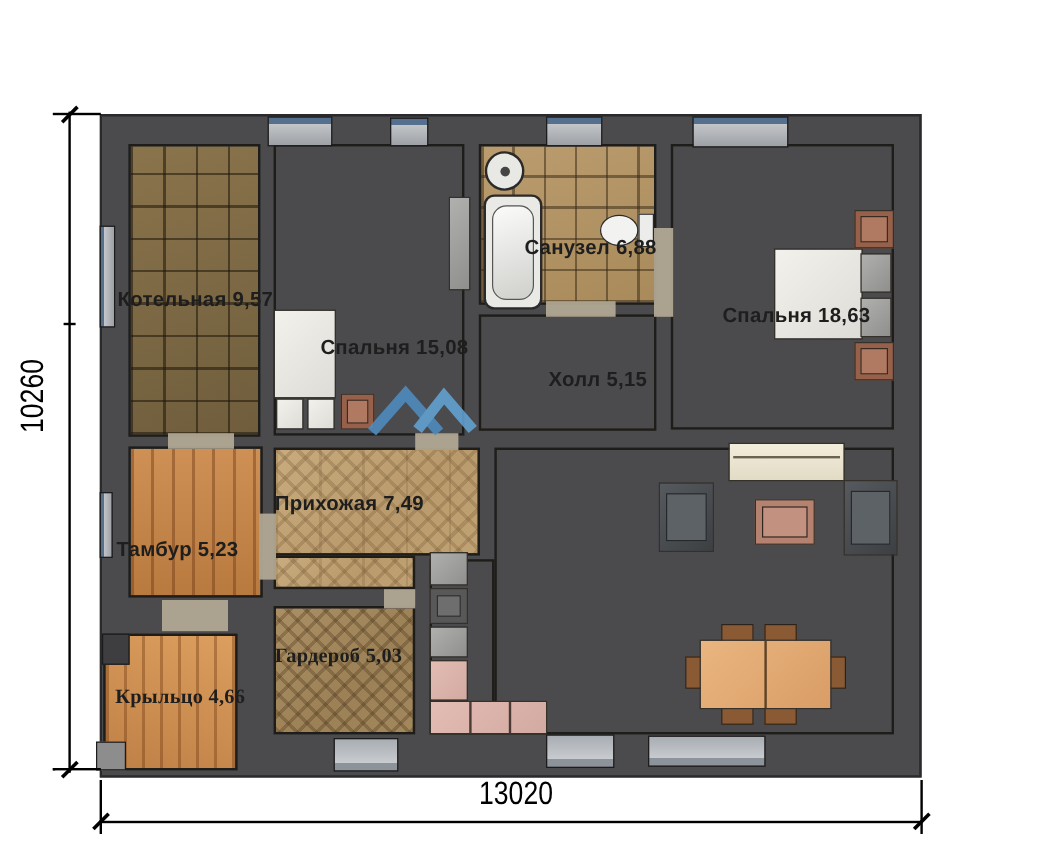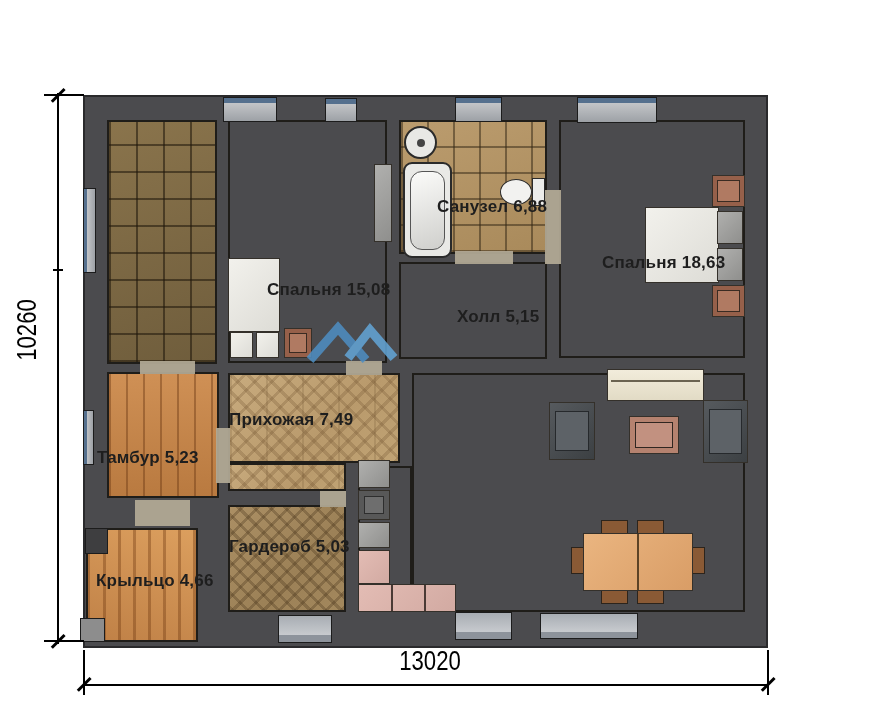--- a/index.html
+++ b/index.html
@@ -168,28 +168,29 @@
   <div class="abs furn" style="left:358px;top:490px;width:32px;height:30px;background:#585858;">
     <div style="position:absolute;left:5px;top:5px;right:5px;bottom:5px;background:#6e6e6e;border:1px solid #2e2e2e;"></div>
   </div>
   <div class="abs furn gray" style="left:358px;top:522px;width:32px;height:26px;"></div>
   <div class="abs furn pink" style="left:358px;top:550px;width:32px;height:34px;"></div>
   <div class="abs furn pink" style="left:358px;top:584px;width:98px;height:28px;">
     <div style="position:absolute;left:32px;top:0;width:1.5px;height:100%;background:#4a3a35;"></div>
     <div style="position:absolute;left:65px;top:0;width:1.5px;height:100%;background:#4a3a35;"></div>
   </div>
 
+  <div class="room-label" style="left:98px;top:240px;">Котельная 9,57</div>
   <div class="room-label" style="left:267px;top:280px;">Спальня 15,08</div>
   <div class="room-label" style="left:437px;top:197px;">Санузел 6,88</div>
   <div class="room-label" style="left:602px;top:253px;">Спальня 18,63</div>
   <div class="room-label" style="left:416px;top:307px;margin-left:41px;">Холл 5,15</div>
   <div class="room-label" style="left:97px;top:432px;margin-top:16px;">Тамбур 5,23</div>
   <div class="room-label" style="left:229px;top:410px;">Прихожая 7,49</div>
-  <div class="room-label" style="left:229px;top:537px;">Гардероб 5,03</div>
-  <div class="room-label" style="left:96px;top:571px;">Крыльцо 4,66</div>
+  <div class="room-label" style="left:229px;top:537px;font-family:Liberation Serif, serif;">Гардероб 5,03</div>
+  <div class="room-label" style="left:96px;top:571px;font-family:Liberation Serif, serif;">Крыльцо 4,66</div>
 
   <svg class="abs" style="left:306px;top:314px;z-index:40;opacity:.85;" width="92" height="50" viewBox="0 0 92 50">
     <path d="M4 46 L32 14 L60 46" fill="none" stroke="#4e8fc4" stroke-width="9"></path>
     <path d="M42 44 L64 16 L88 44" fill="none" stroke="#63a6d8" stroke-width="9"></path>
   </svg>
 
   <div class="dim-line" style="left:57px;top:93px;width:1.5px;height:551px;"></div>
   <div class="dim-line" style="left:44px;top:94px;width:40px;height:1.5px;"></div>
   <div class="dim-line" style="left:44px;top:640px;width:1.5px;height:1.5px;"></div>
   <div class="dim-line" style="left:44px;top:640px;width:40px;height:1.5px;"></div>

